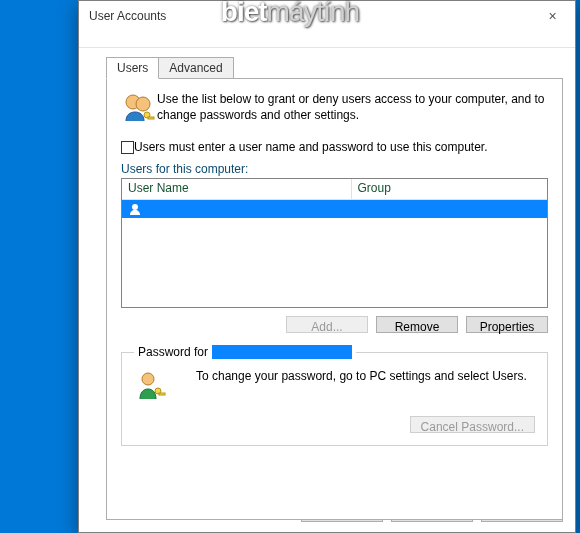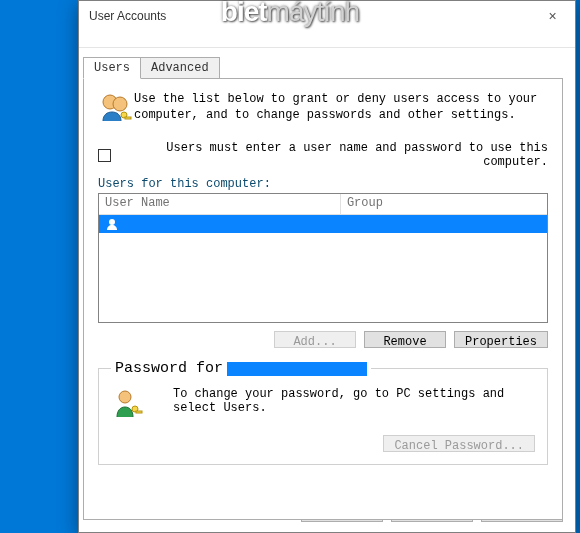--- a/index.html
+++ b/index.html
@@ -56,22 +56,21 @@
   .titlebar .close {
     width: 45px;
     height: 30px;
     display: flex;
     align-items: center;
     justify-content: center;
     color: #555;
     font-size: 14px;
   }
   .client {
-    padding: 8px 12px 10px 4px;
-    font-family: Liberation Mono, monospace;
+    padding: 8px 12px 10px 27px;
   }
   .tabstrip {
     display: flex;
     position: relative;
     top: 1px;
   }
   .tab {
     padding: 3px 10px;
     border: 1px solid #adadad;
     background: #f0f0f0;
@@ -133,21 +132,21 @@
   }
   .lv-header {
     display: flex;
     height: 20px;
     background: #ffffff;
     border-bottom: 1px solid #e0e0e0;
   }
   .lv-col {
     padding: 2px 6px;
     border-right: 1px solid #e0e0e0;
-    color: #737373;
+    color: #14532d;
     box-sizing: border-box;
   }
   .lv-row {
     display: flex;
     height: 18px;
     background: #0a84ff;
     color: #fff;
     align-items: center;
   }
   .lv-cell {
@@ -190,21 +189,21 @@
     background: #efefef;
   }
   fieldset.group {
     border: 1px solid #d0d0d0;
     padding: 10px 12px 12px 12px;
     margin: 0;
   }
   fieldset.group legend {
     padding: 0 4px;
     color: #000;
-    font-size: 15px;
+    font-size: 12px;
     display: flex;
     align-items: center;
     gap: 4px;
   }
   .pw-row {
     display: flex;
     gap: 28px;
     align-items: flex-start;
     margin-bottom: 10px;
     color: #000;

